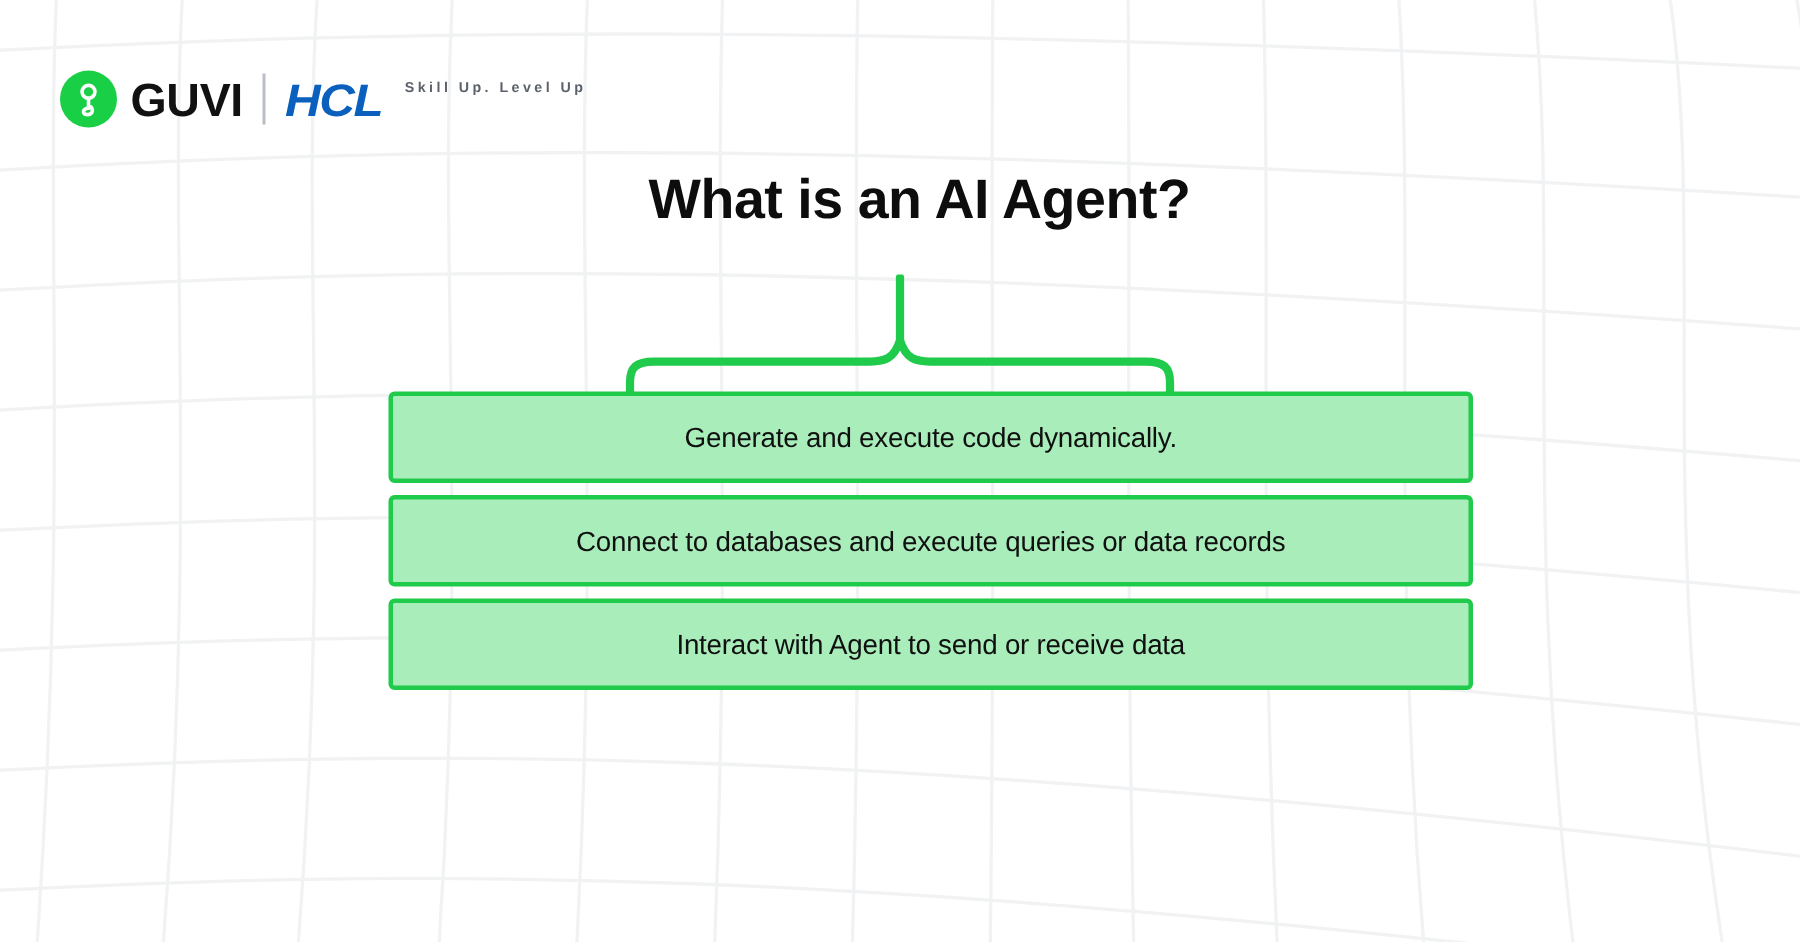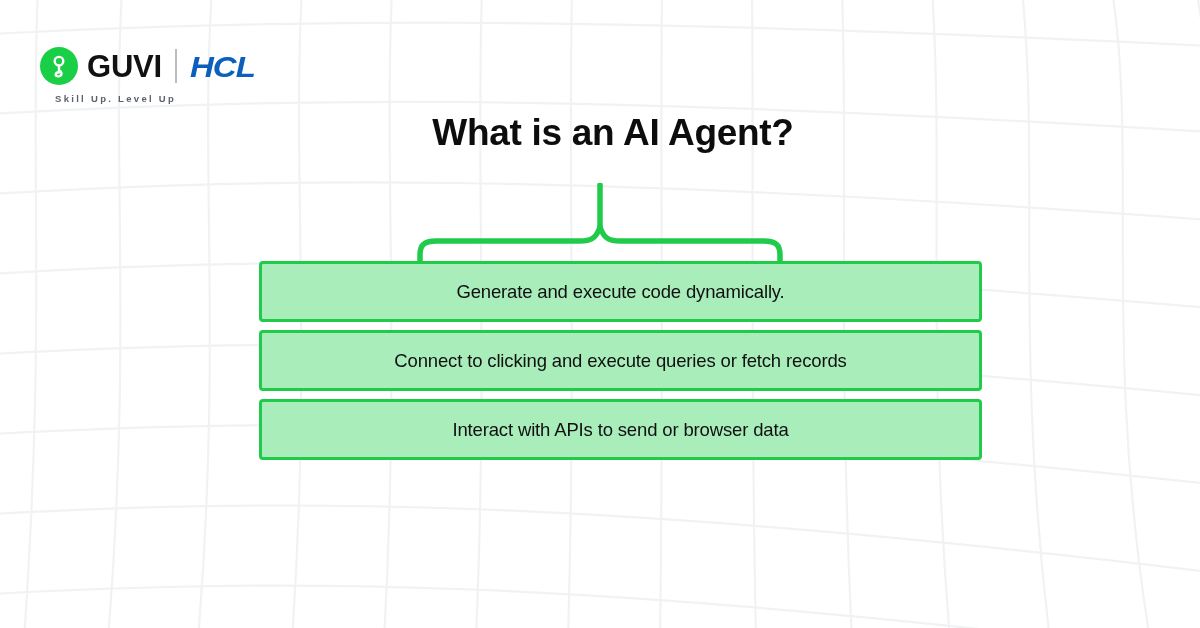--- a/index.html
+++ b/index.html
@@ -28,21 +28,21 @@
     pointer-events: none;
   }
 
   
   #brand-lockup {
     position: absolute;
     left: 40px;
     top: 46px;
     z-index: 3;
     display: flex;
-    flex-direction: column;
+    flex-direction: row;
     align-items: flex-start;
   }
 
   #brand-row {
     display: flex;
     align-items: center;
     height: 40px;
   }
 
   #guvi-mark {
@@ -226,20 +226,20 @@
 </svg>
 
 <div id="box-stack">
 
   <div class="capability-box">
     <span class="capability-text">Generate and execute code dynamically.</span>
   </div>
 
 
   <div class="capability-box">
-    <span class="capability-text">Connect to clicking and execute queries or fetch records</span>
+    <span class="capability-text">Connect to databases and execute queries or data records</span>
   </div>
 
   <div class="capability-box">
-    <span class="capability-text">Interact with APIs to send or browser data</span>
+    <span class="capability-text">Interact with Agent to send or receive data</span>
   </div>
 
 </div>
 
 </body></html>

